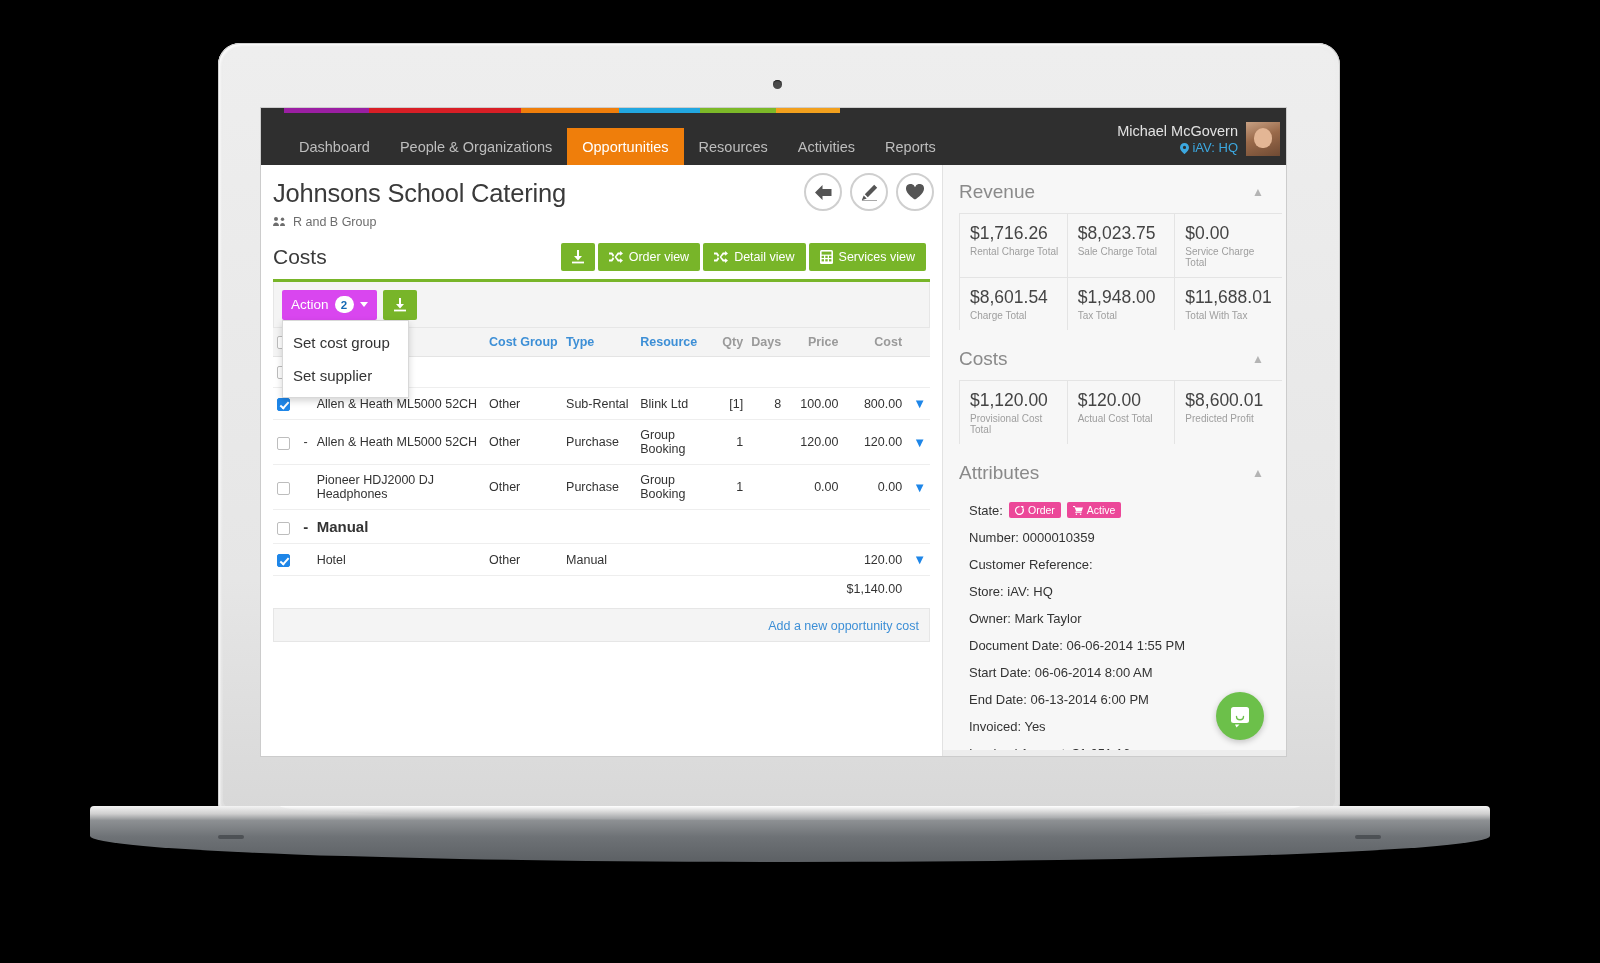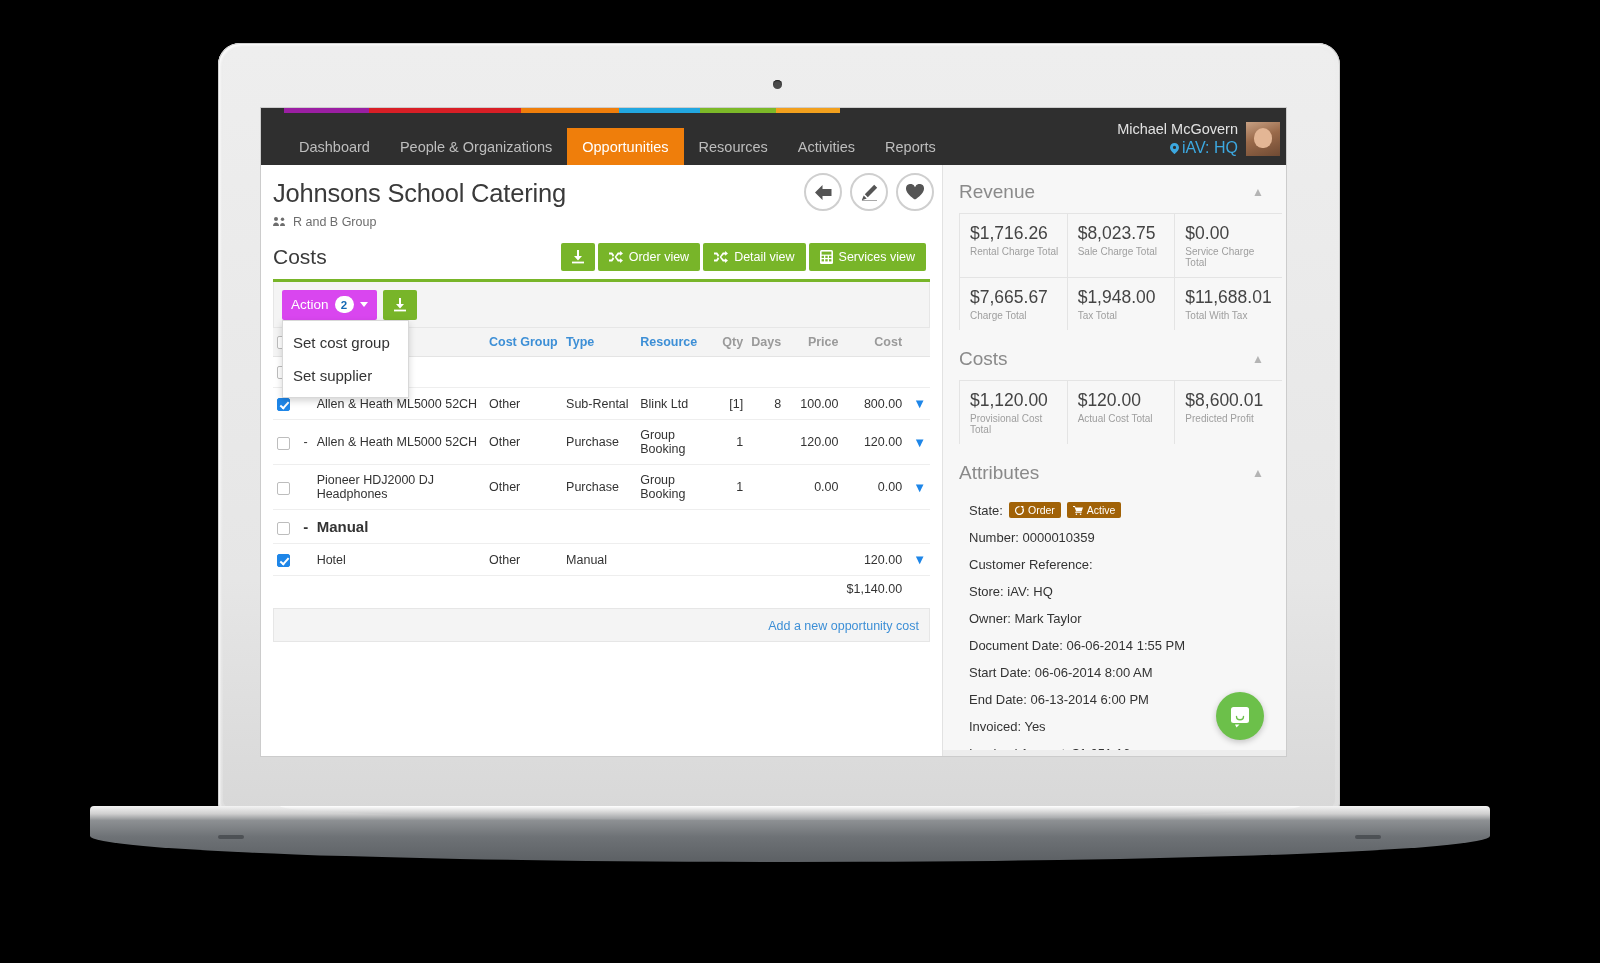--- a/index.html
+++ b/index.html
@@ -71,21 +71,21 @@
     display: flex; align-items: center; padding: 0 15px;
     color: #bdbdbd; font-size: 14.5px; white-space: nowrap; cursor: pointer;
   }
   .nav-item.active { background: #ef7e0b; color: #ffffff; }
   #nav-user {
     margin-left: auto; display: flex; align-items: center;
     padding-right: 6px; gap: 8px;
   }
   #nav-user-text { text-align: right; line-height: 1.25; }
   #nav-user-name { color: #e2e2e2; font-size: 14.5px; }
-  #nav-user-store { color: #3ca8e0; font-size: 16px; display: flex; align-items: center; justify-content: flex-end; gap: 3px; }
+  #nav-user-store { color: #3ca8e0; font-size: 13px; display: flex; align-items: center; justify-content: flex-end; gap: 3px; }
   #avatar {
     width: 34px; height: 34px; background: linear-gradient(160deg,#c8a184 0%, #9a6a4a 45%, #6f4a33 100%);
     position: relative; overflow: hidden; flex: none;
   }
   #avatar::after {
     content:""; position:absolute; left: 8px; top: 6px; width: 18px; height: 20px;
     border-radius: 50% 50% 45% 45%; background: #e3b695;
   }
 
   
@@ -200,21 +200,21 @@
   .stat-grid { display: grid; grid-template-columns: 1fr 1fr 1fr; margin: 0 4px 0 16px; }
   .stat {
     padding: 9px 8px 9px 10px; border-left: 1px solid #e4e4e4; border-top: 1px solid #e4e4e4;
   }
   .stat-val { font-size: 17.5px; color: #444444; }
   .stat-lbl { font-size: 10px; color: #9e9e9e; margin-top: 2px; }
 
   #attr-list { padding: 2px 16px 6px 26px; }
   .attr-row { font-size: 13px; color: #333333; padding: 6px 0; display: flex; align-items: center; gap: 6px; flex-wrap: wrap; }
   .pill {
-    background: #a16207; color: #ffffff; font-size: 10.5px; border-radius: 2px;
+    background: #ec4899; color: #ffffff; font-size: 10.5px; border-radius: 2px;
     padding: 2px 6px; display: inline-flex; align-items: center; gap: 4px;
   }
 
   #chat-bubble {
     position: absolute; right: 22px; bottom: 16px; width: 48px; height: 48px;
     border-radius: 50%; background: #6cc04a; display: flex; align-items: center; justify-content: center;
     box-shadow: 0 2px 6px rgba(0,0,0,.22); cursor: pointer; z-index: 20;
   }
   #side-bottom-rule { position: absolute; left: 0; right: 0; bottom: 0; height: 6px; background: #ededed; }
 </style>
@@ -488,21 +488,21 @@
               </div>
               <div class="stat">
                 <div class="stat-val">$8,023.75</div>
                 <div class="stat-lbl">Sale Charge Total</div>
               </div>
               <div class="stat">
                 <div class="stat-val">$0.00</div>
                 <div class="stat-lbl">Service Charge Total</div>
               </div>
               <div class="stat">
-                <div class="stat-val">$7,665.67</div>
+                <div class="stat-val">$8,601.54</div>
                 <div class="stat-lbl">Charge Total</div>
               </div>
               <div class="stat">
                 <div class="stat-val">$1,948.00</div>
                 <div class="stat-lbl">Tax Total</div>
               </div>
               <div class="stat">
                 <div class="stat-val">$11,688.01</div>
                 <div class="stat-lbl">Total With Tax</div>
               </div>

